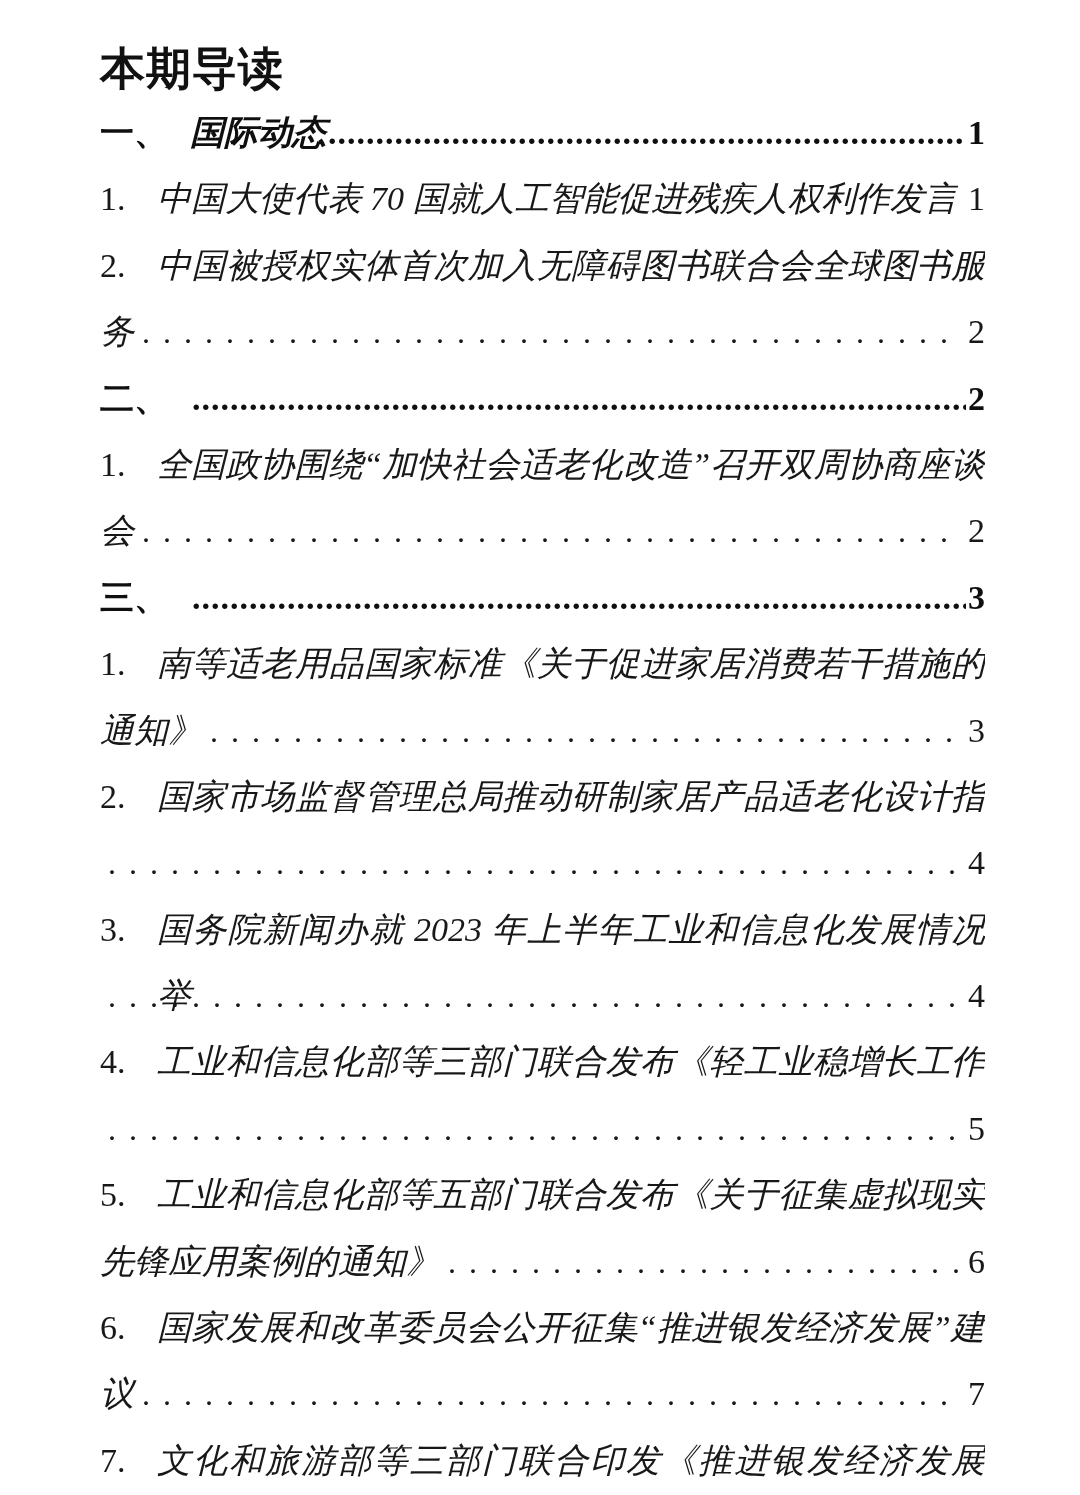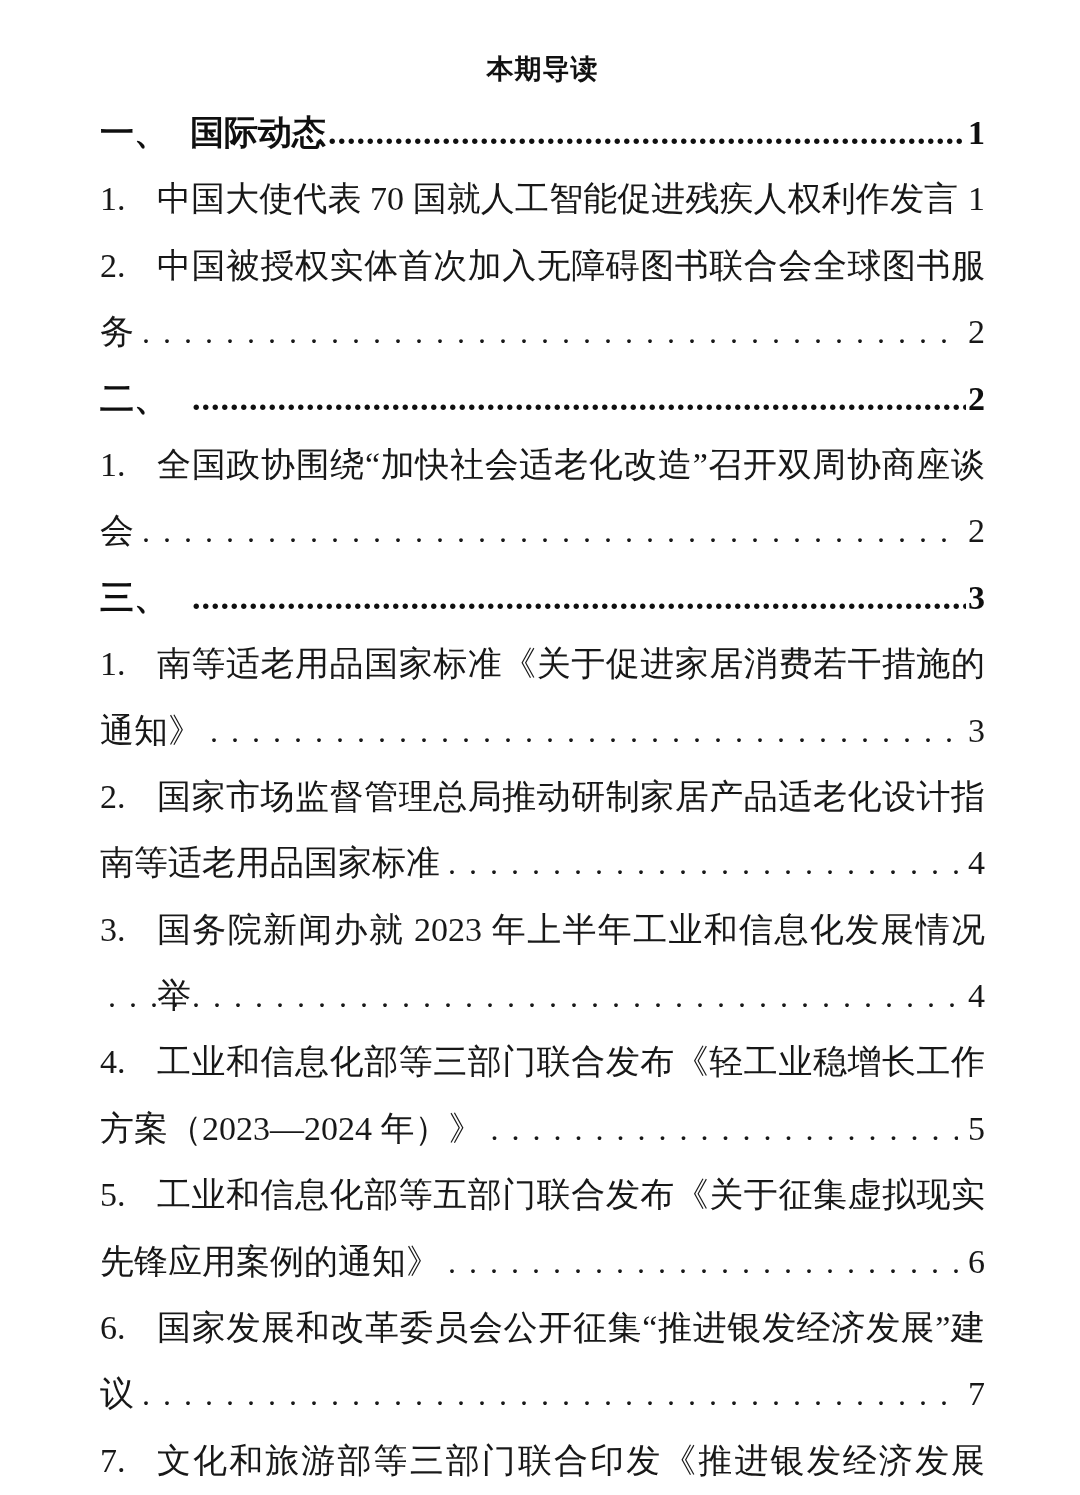--- a/index.html
+++ b/index.html
@@ -12,24 +12,23 @@
     width: 1080px; height: 1495px;
     box-sizing: border-box;
     padding: 0 95px 0 100px;
     background: #ffffff;
     color: #151515;
   }
   .title {
     padding-top: 38px;
     height: 62px;
     line-height: 62px;
-    text-align: center;
     font-family: "Liberation Sans", "DejaVu Sans", sans-serif;
     font-weight: 700;
-    font-size: 27px;
+    font-size: 45px;
     letter-spacing: 1px;
     color: #111111;
   }
   .toc { }
   .row {
     height: 66.4px;
     display: flex;
     align-items: baseline;
     line-height: 66.4px;
     font-family: "Liberation Serif", "DejaVu Serif", serif;
@@ -37,21 +36,21 @@
     color: #181818;
   }
   .row.section {
     font-weight: 700;
     font-size: 34px;
     color: #0f0f0f;
   }
   .label        { flex: 0 0 auto; white-space: pre; }
   .section .label { flex: 0 0 90px; }
   .item .label    { flex: 0 0 57px; }
-  .text  { white-space: pre; }
+  .text  { white-space: pre; font-style: italic; }
   .text.just {
     flex: 1;
     white-space: normal;
     text-align: justify;
     text-align-last: justify;
     overflow: hidden;
   }
   .leader {
     flex: 1;
     overflow: hidden;
@@ -127,42 +126,40 @@
     <span class="leader sparse">............................................................................................................................................................................................................................</span>
     <span class="pagenum">3</span>
   </div>
       <div class="row item">
     <span class="label">2.</span>
     <span class="text just">国家市场监督管理总局推动研制家居产品适老化设计指</span>
 
   </div>
       <div class="row item">
 
-    <span class="text">南等适老用品国家标准</span>
     <span class="leader sparse">............................................................................................................................................................................................................................</span>
     <span class="pagenum">4</span>
   </div>
       <div class="row item">
     <span class="label">3.</span>
     <span class="text just">国务院新闻办就 2023 年上半年工业和信息化发展情况举</span>
 
   </div>
       <div class="row item">
 
     <span class="leader sparse">............................................................................................................................................................................................................................</span>
     <span class="pagenum">4</span>
   </div>
       <div class="row item">
     <span class="label">4.</span>
     <span class="text just">工业和信息化部等三部门联合发布《轻工业稳增长工作</span>
 
   </div>
       <div class="row item">
 
-    <span class="text">方案（2023—2024 年）》</span>
     <span class="leader sparse">............................................................................................................................................................................................................................</span>
     <span class="pagenum">5</span>
   </div>
       <div class="row item">
     <span class="label">5.</span>
     <span class="text just">工业和信息化部等五部门联合发布《关于征集虚拟现实</span>
 
   </div>
       <div class="row item">
 

